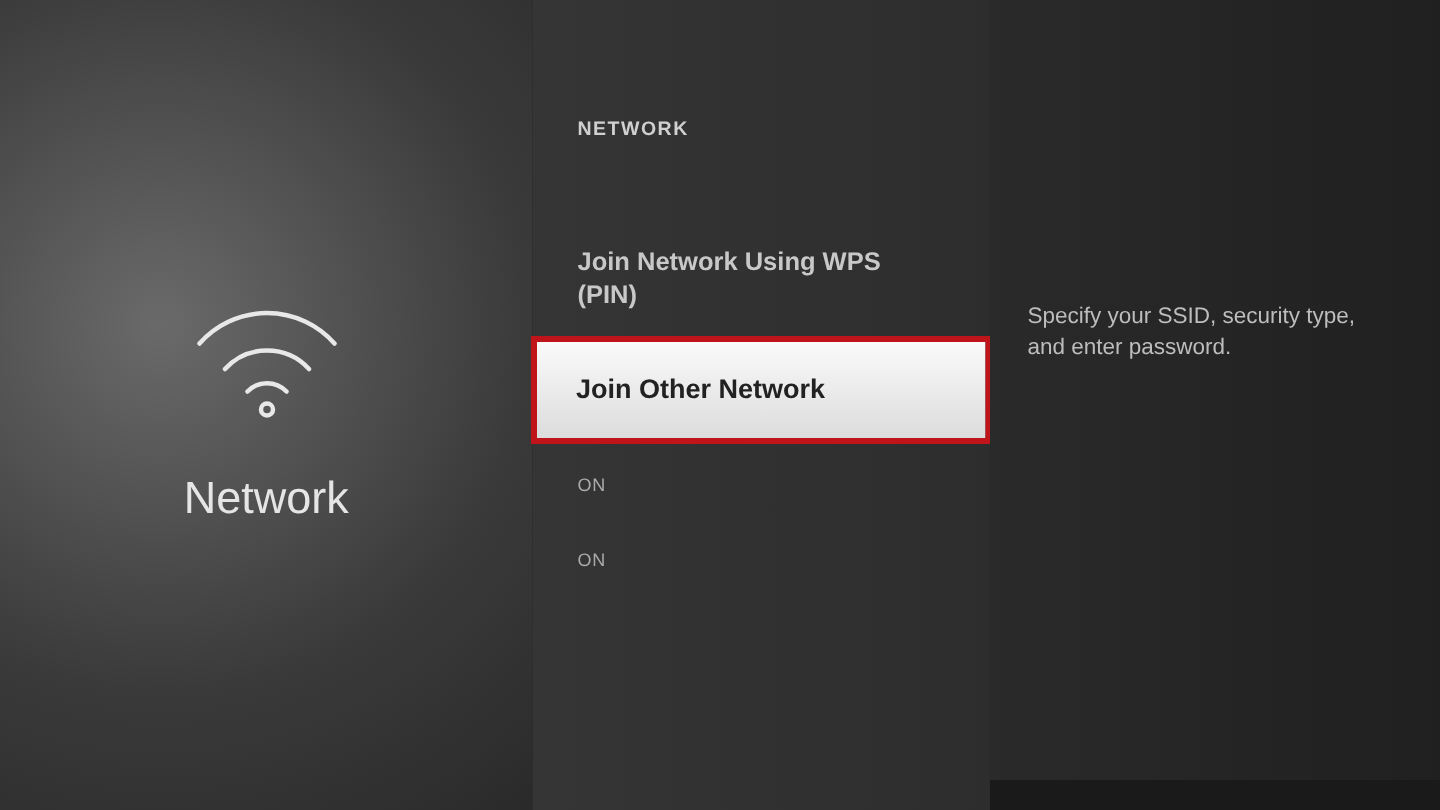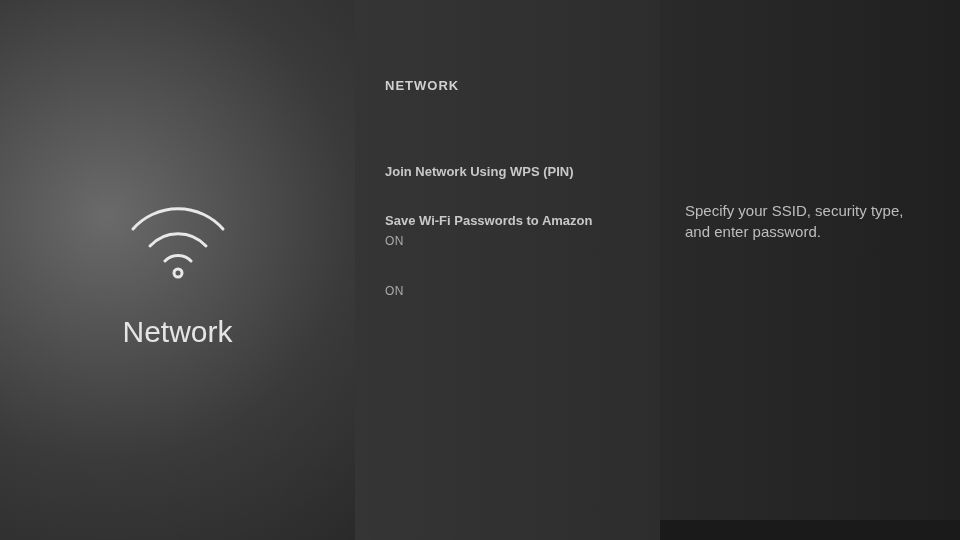--- a/index.html
+++ b/index.html
@@ -39,21 +39,21 @@
       font-weight: 600;
       padding-left: 30px;
       margin-bottom: 55px;
     }
     .menu-item {
       padding: 16px 30px;
       cursor: pointer;
       color: #c8c8c8;
     }
     .menu-item .title {
-      font-size: 13px;
+      font-size: 17px;
       font-weight: 600;
       line-height: 1.3;
     }
     .menu-item .sub {
       font-size: 12px;
       color: #aaa;
       margin-top: 4px;
       letter-spacing: 0.5px;
     }
     .menu-item.selected {
@@ -95,23 +95,25 @@
   <div class="panel-title">Network</div>
 </div>
 
 <div class="center-panel">
   <div class="section-header">NETWORK</div>
 
   <div class="menu-item">
     <div class="title">Join Network Using WPS (PIN)</div>
   </div>
 
+  <div class="menu-item selected">
+    <div class="title">Join Other Network</div>
+  </div>
 
   <div class="menu-item">
-    <div class="title">Save Wi-Fi Passwords to Amazon</div>
     <div class="sub">ON</div>
   </div>
 
   <div class="menu-item">
     <div class="sub">ON</div>
   </div>
 
 </div>
 
 <div class="right-panel">

